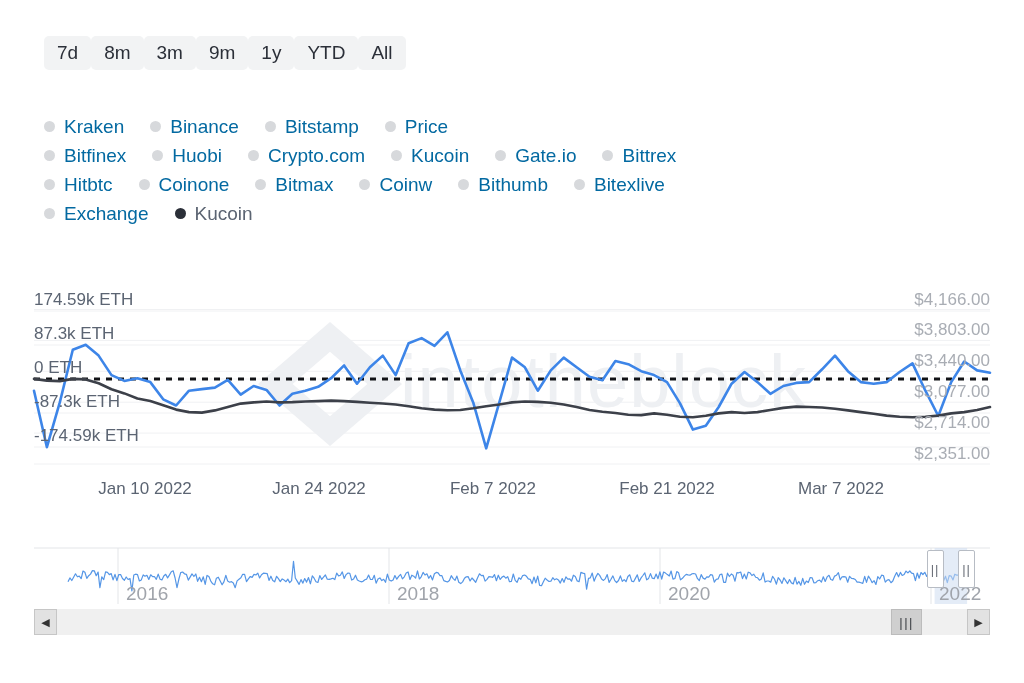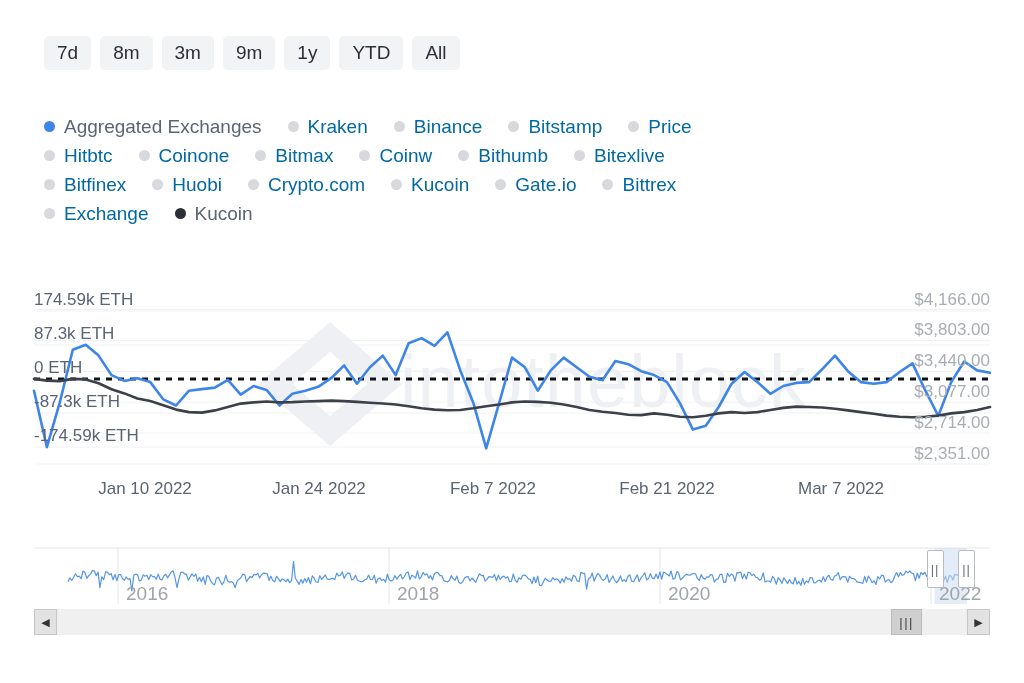--- a/index.html
+++ b/index.html
@@ -16,21 +16,21 @@
     width: 1024px; height: 683px;
     background: #ffffff;
   }
 
   
   #range-bar {
     position: absolute;
     left: 44px; top: 36px;
     display: flex;
     align-items: center;
-    gap: 9px;
+    gap: 0;
   }
   .range-btn {
     background: #f2f3f4;
     border: none;
     border-radius: 5px;
     color: #2b2f38;
     font-size: 19px;
     font-family: "Liberation Sans", sans-serif;
     padding: 7px 13px 8px 13px;
     line-height: 1;
@@ -181,91 +181,87 @@
       <button class="range-btn">8m</button>
       <button class="range-btn">3m</button>
       <button class="range-btn">9m</button>
       <button class="range-btn">1y</button>
       <button class="range-btn">YTD</button>
       <button class="range-btn">All</button>
     </div>
 
   <div id="legend">
       <div class="legend-row">
-        <div class="legend-item active active-blue">
-          <span class="legend-dot" style="background: rgb(61, 133, 232);"></span>
-          <span class="legend-label">Aggregated Exchanges</span>
-        </div>
         <div class="legend-item">
           <span class="legend-dot"></span>
           <span class="legend-label">Kraken</span>
         </div>
         <div class="legend-item">
           <span class="legend-dot"></span>
           <span class="legend-label">Binance</span>
         </div>
         <div class="legend-item">
           <span class="legend-dot"></span>
           <span class="legend-label">Bitstamp</span>
         </div>
         <div class="legend-item">
           <span class="legend-dot"></span>
           <span class="legend-label">Price</span>
         </div>
       </div>
       <div class="legend-row">
         <div class="legend-item">
           <span class="legend-dot"></span>
-          <span class="legend-label">Hitbtc</span>
-        </div>
-        <div class="legend-item">
-          <span class="legend-dot"></span>
-          <span class="legend-label">Coinone</span>
-        </div>
-        <div class="legend-item">
-          <span class="legend-dot"></span>
-          <span class="legend-label">Bitmax</span>
-        </div>
-        <div class="legend-item">
-          <span class="legend-dot"></span>
-          <span class="legend-label">Coinw</span>
-        </div>
-        <div class="legend-item">
-          <span class="legend-dot"></span>
-          <span class="legend-label">Bithumb</span>
-        </div>
-        <div class="legend-item">
-          <span class="legend-dot"></span>
-          <span class="legend-label">Bitexlive</span>
+          <span class="legend-label">Bitfinex</span>
+        </div>
+        <div class="legend-item">
+          <span class="legend-dot"></span>
+          <span class="legend-label">Huobi</span>
+        </div>
+        <div class="legend-item">
+          <span class="legend-dot"></span>
+          <span class="legend-label">Crypto.com</span>
+        </div>
+        <div class="legend-item">
+          <span class="legend-dot"></span>
+          <span class="legend-label">Kucoin</span>
+        </div>
+        <div class="legend-item">
+          <span class="legend-dot"></span>
+          <span class="legend-label">Gate.io</span>
+        </div>
+        <div class="legend-item">
+          <span class="legend-dot"></span>
+          <span class="legend-label">Bittrex</span>
         </div>
       </div>
       <div class="legend-row">
         <div class="legend-item">
           <span class="legend-dot"></span>
-          <span class="legend-label">Bitfinex</span>
-        </div>
-        <div class="legend-item">
-          <span class="legend-dot"></span>
-          <span class="legend-label">Huobi</span>
-        </div>
-        <div class="legend-item">
-          <span class="legend-dot"></span>
-          <span class="legend-label">Crypto.com</span>
-        </div>
-        <div class="legend-item">
-          <span class="legend-dot"></span>
-          <span class="legend-label">Kucoin</span>
-        </div>
-        <div class="legend-item">
-          <span class="legend-dot"></span>
-          <span class="legend-label">Gate.io</span>
-        </div>
-        <div class="legend-item">
-          <span class="legend-dot"></span>
-          <span class="legend-label">Bittrex</span>
+          <span class="legend-label">Hitbtc</span>
+        </div>
+        <div class="legend-item">
+          <span class="legend-dot"></span>
+          <span class="legend-label">Coinone</span>
+        </div>
+        <div class="legend-item">
+          <span class="legend-dot"></span>
+          <span class="legend-label">Bitmax</span>
+        </div>
+        <div class="legend-item">
+          <span class="legend-dot"></span>
+          <span class="legend-label">Coinw</span>
+        </div>
+        <div class="legend-item">
+          <span class="legend-dot"></span>
+          <span class="legend-label">Bithumb</span>
+        </div>
+        <div class="legend-item">
+          <span class="legend-dot"></span>
+          <span class="legend-label">Bitexlive</span>
         </div>
       </div>
       <div class="legend-row">
         <div class="legend-item">
           <span class="legend-dot"></span>
           <span class="legend-label">Exchange</span>
         </div>
         <div class="legend-item active active-dark">
           <span class="legend-dot" style="background: rgb(43, 47, 56);"></span>
           <span class="legend-label">Kucoin</span>

